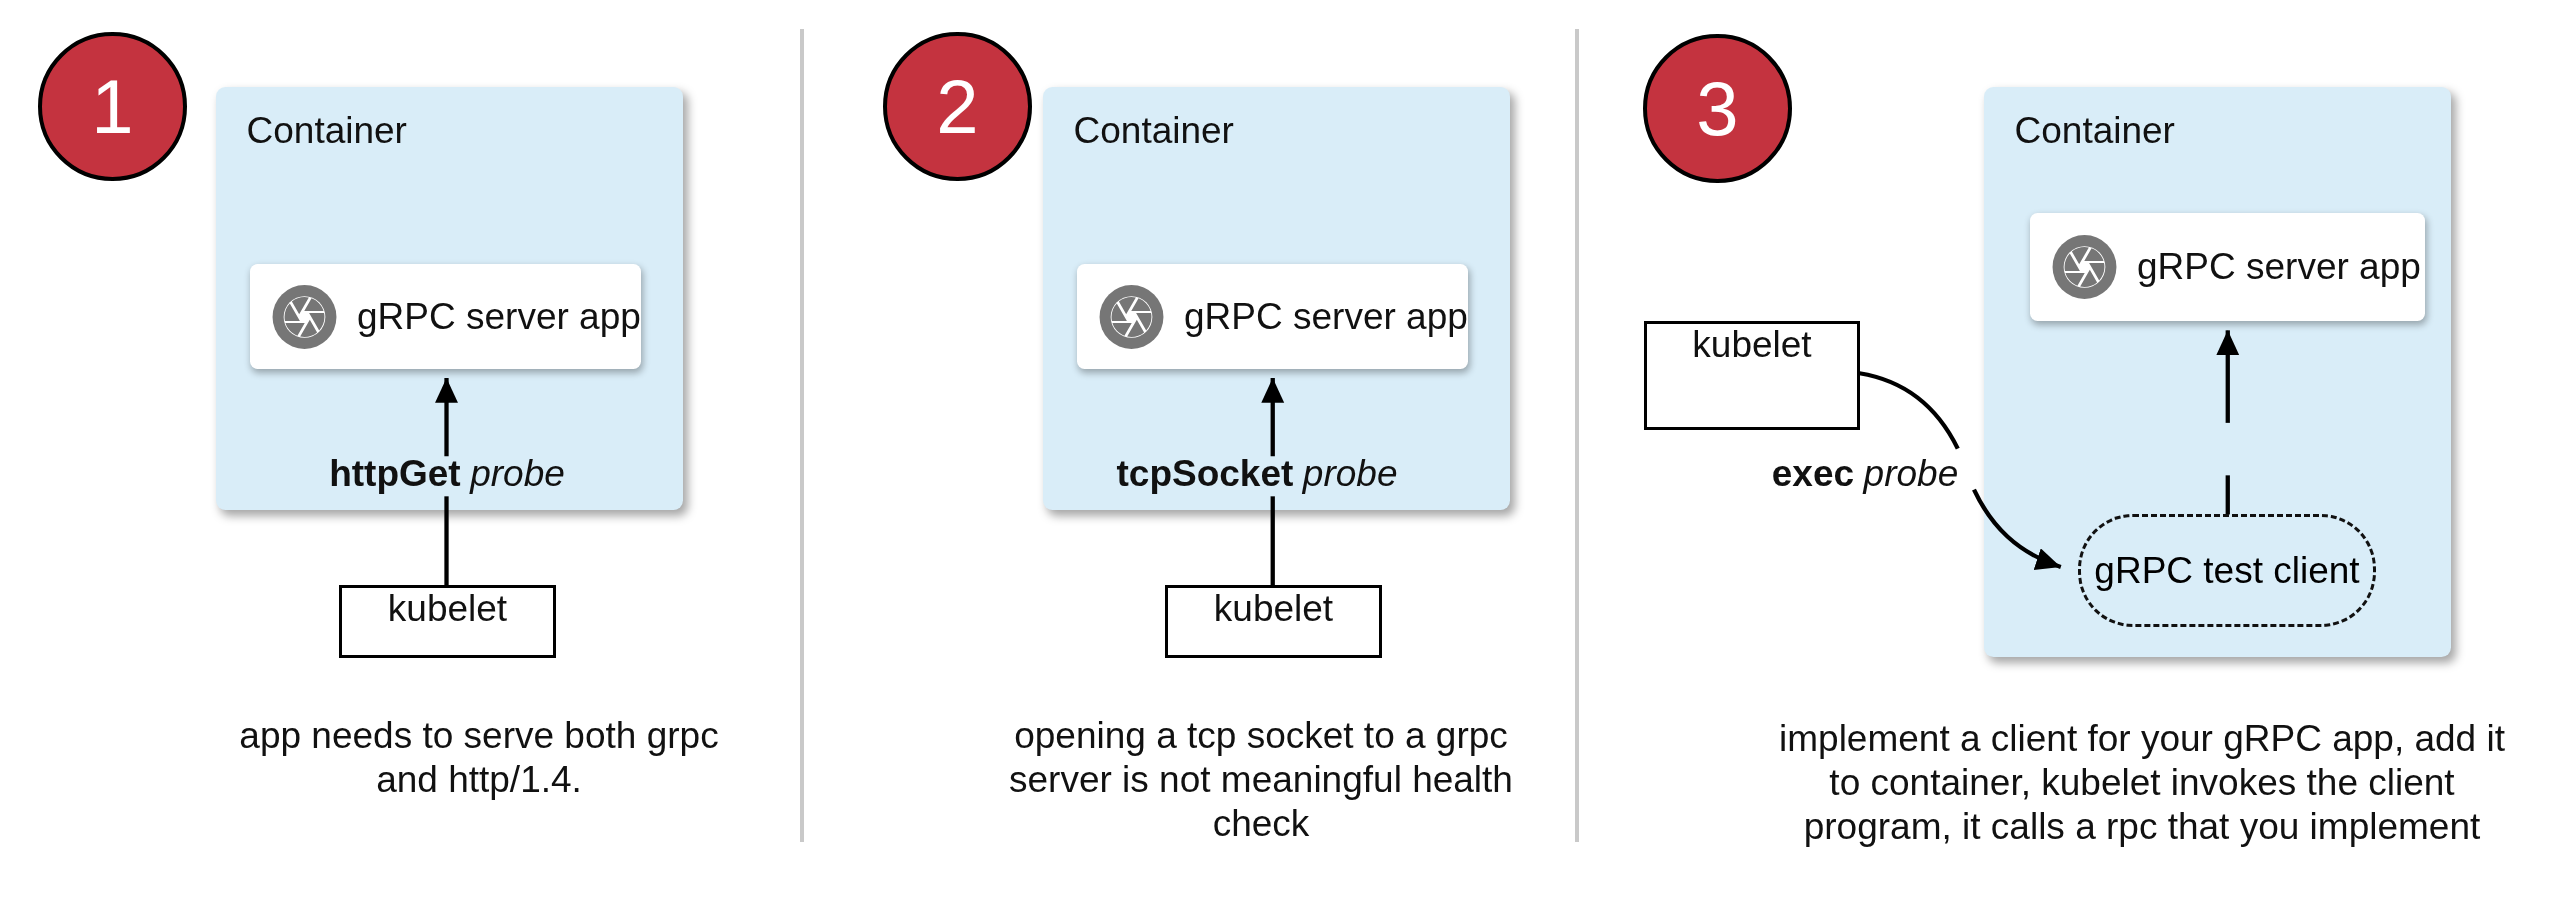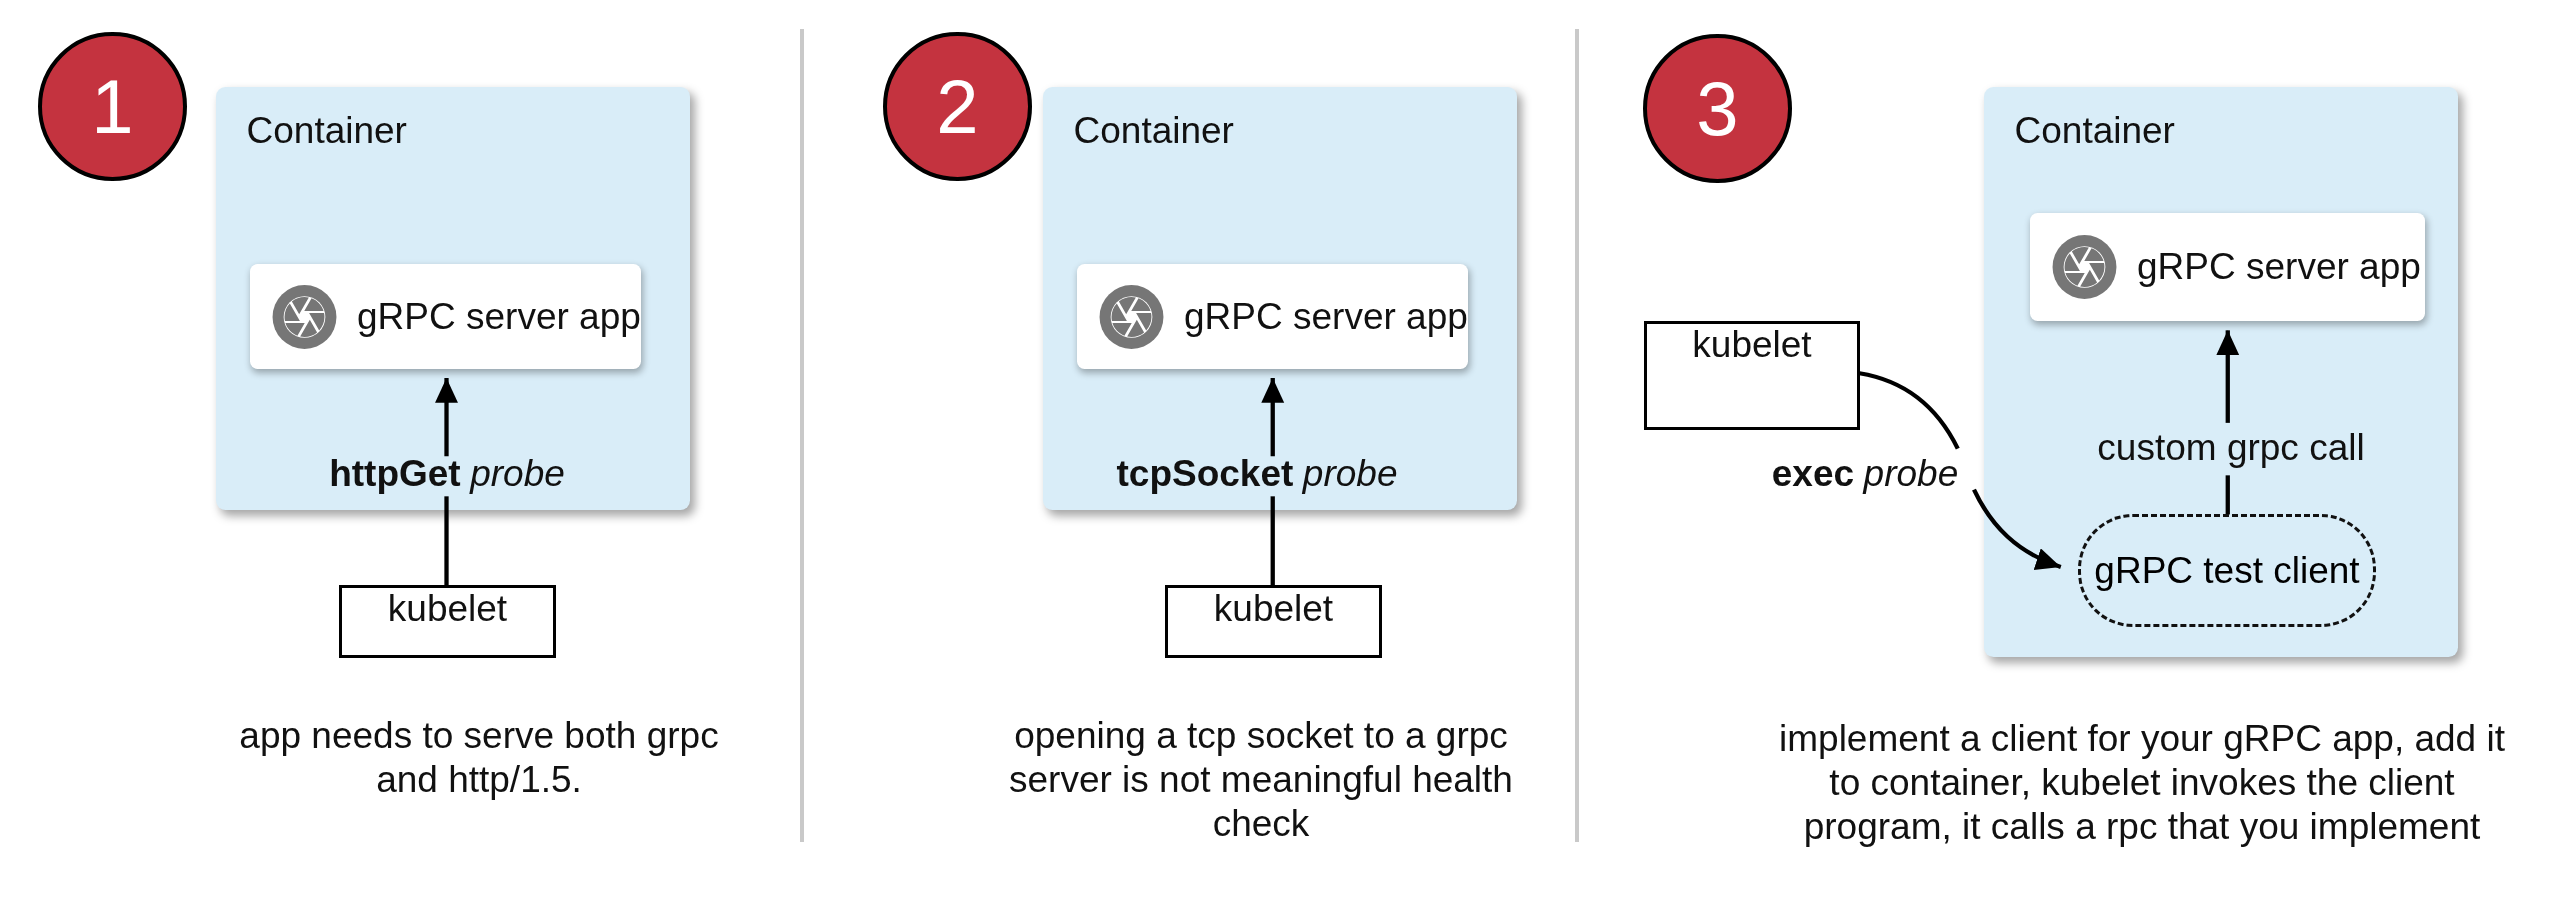--- a/index.html
+++ b/index.html
@@ -8,21 +8,21 @@
     font-family:"Liberation Sans","DejaVu Sans",sans-serif;color:#111111;
   }
   .step-circle{
     position:absolute;width:149px;height:149px;border-radius:50%;
     background:#c4333f;border:4.8px solid #000000;box-sizing:border-box;
     display:flex;align-items:center;justify-content:center;
   }
   .step-number{color:#ffffff;font-size:76px;line-height:1;font-weight:400;}
   .container-box{
     position:absolute;background:#d9edf8;border-radius:9.5px;
-    box-shadow:4.8px 5.7px 9.5px rgba(0,0,0,0.35);z-index:1;padding-left:7px;
+    box-shadow:4.8px 5.7px 9.5px rgba(0,0,0,0.35);z-index:1;
   }
   .container-label{
     position:absolute;left:30.5px;top:23px;font-size:37px;color:#111111;white-space:nowrap;
   }
   .app-box{
     position:absolute;background:#ffffff;border-radius:7.6px;
     box-shadow:1.9px 3.8px 7.6px rgba(0,0,0,0.30);z-index:2;
   }
   .app-icon{position:absolute;left:19px;top:50%;transform:translateY(-50%);width:71px;height:71px;}
   .app-label{
@@ -81,21 +81,21 @@
 
   <div class="kubelet-box" style="left:339px;top:585px;width:217px;height:73px">
     <span class="kubelet-label">kubelet</span>
   </div>
 
   <div class="floating-label" style="left:447px;top:452px">
     <span class="bold">httpGet</span><span class="after-bold">probe</span>
   </div>
 
   <div class="caption" style="left:479px;top:714px">app needs to serve both grpc
-and http/1.5.</div>
+and http/1.4.</div>
 
   <div class="step-circle" style="left:883px;top:32px">
     <span class="step-number">2</span>
   </div>
 
   <div class="container-box" style="left:1043px;top:87px;width:467px;height:423px">
     <div class="container-label">Container</div>
   </div>
 
   <div class="app-box" style="left:1077px;top:264px;width:391px;height:105px">
@@ -141,21 +141,20 @@
   </div>
 
   <div class="kubelet-box" style="left:1644px;top:321px;width:216px;height:109px">
     <span class="kubelet-label">kubelet</span>
   </div>
 
   <div class="floating-label" style="left:1865px;top:452px">
     <span class="bold">exec</span><span class="after-bold">probe</span>
   </div>
 
-  <div class="floating-label" style="left:2231px;top:426px">custom grpc call</div>
 
   <div class="client-box" style="left:2078px;top:514px;width:298px;height:113px">
     <span class="client-label">gRPC test client</span>
   </div>
 
   <div class="caption" style="left:2142px;top:717px">implement a client for your gRPC app, add it
 to container, kubelet invokes the client
 program, it calls a rpc that you implement</div>
 
   <svg class="arrow-layer" width="2576" height="923" viewBox="0 0 2700 967">

